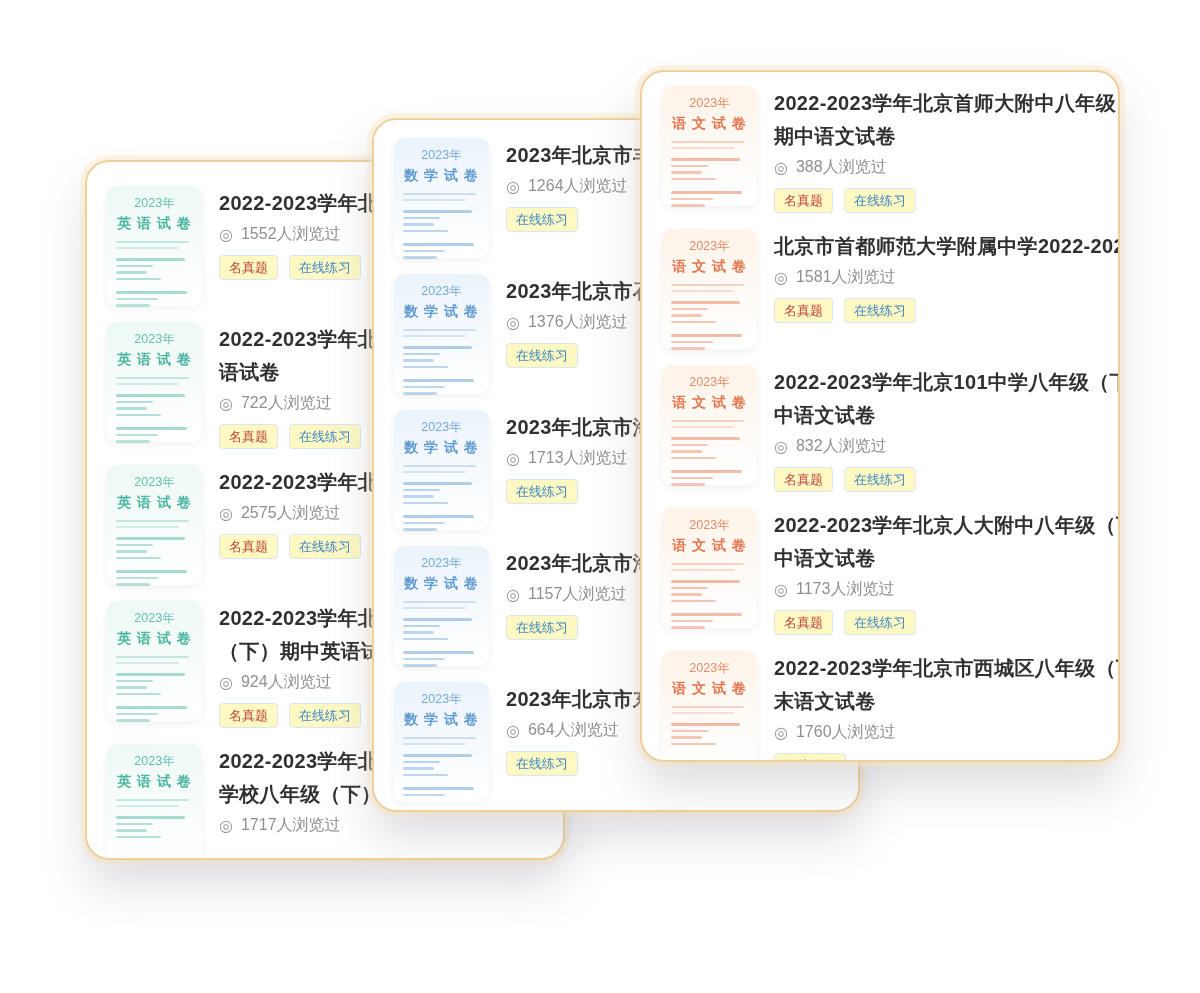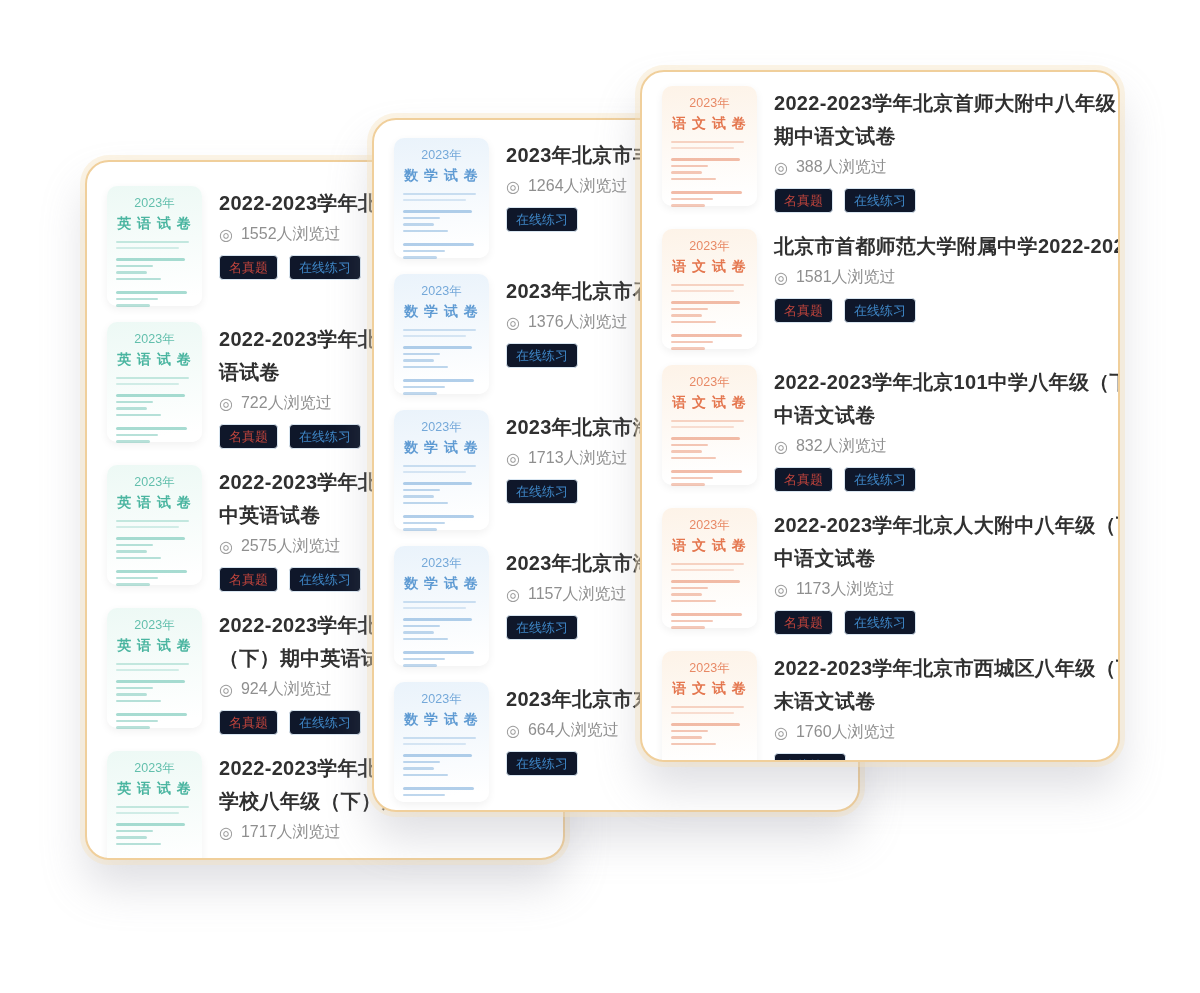--- a/index.html
+++ b/index.html
@@ -48,21 +48,21 @@
   .title-line {
     font-size:20px; font-weight:700; color:#303030;
     line-height:33px; white-space:nowrap; letter-spacing:0.3px;
   }
   .views { margin-top:4px; display:flex; align-items:center; gap:8px; color:#8f8f8f; font-size:16px; }
   .eye { font-size:16px; color:#9d9d9d; line-height:1; }
   .tags { margin-top:10px; display:flex; gap:11px; }
   .tag {
     display:inline-block; font-size:13px; line-height:1;
     padding:5px 9px; border:1px solid #d9e6f1; border-radius:4px;
-    background:#0f172a;
+    background:#fef9c3;
   }
   .tag-red  { color:#c0443c; }
   .tag-blue { color:#3e86c6; }
 </style>
 </head>
 <body>
 
 <div class="stage" id="stage">
     <section class="card card-pos-0" style="--thumb-text: #4ab5a0; --thumb-tint: #edf9f5; --thumb-bar: #4ab5a0;">
     <div class="card-list">
@@ -139,21 +139,20 @@
         <div class="tl s2"></div>
         <div class="tl s3"></div>
         <div class="tl g2"></div>
         <div class="tl s4"></div>
         <div class="tl s5"></div>
       </div>
     </div>
     <div class="meta">
       <div class="title">
               <div class="title-line">2022-2023学年北京师</div>
-              <div class="title-line">中英语试卷</div>
             </div>
       <div class="views">
         <span class="eye">◎</span>
         <span>2575人浏览过</span>
       </div>
       <div class="tags">
               <span class="tag tag-red">名真题</span>
               <span class="tag tag-blue">在线练习</span>
             </div>
     </div>

